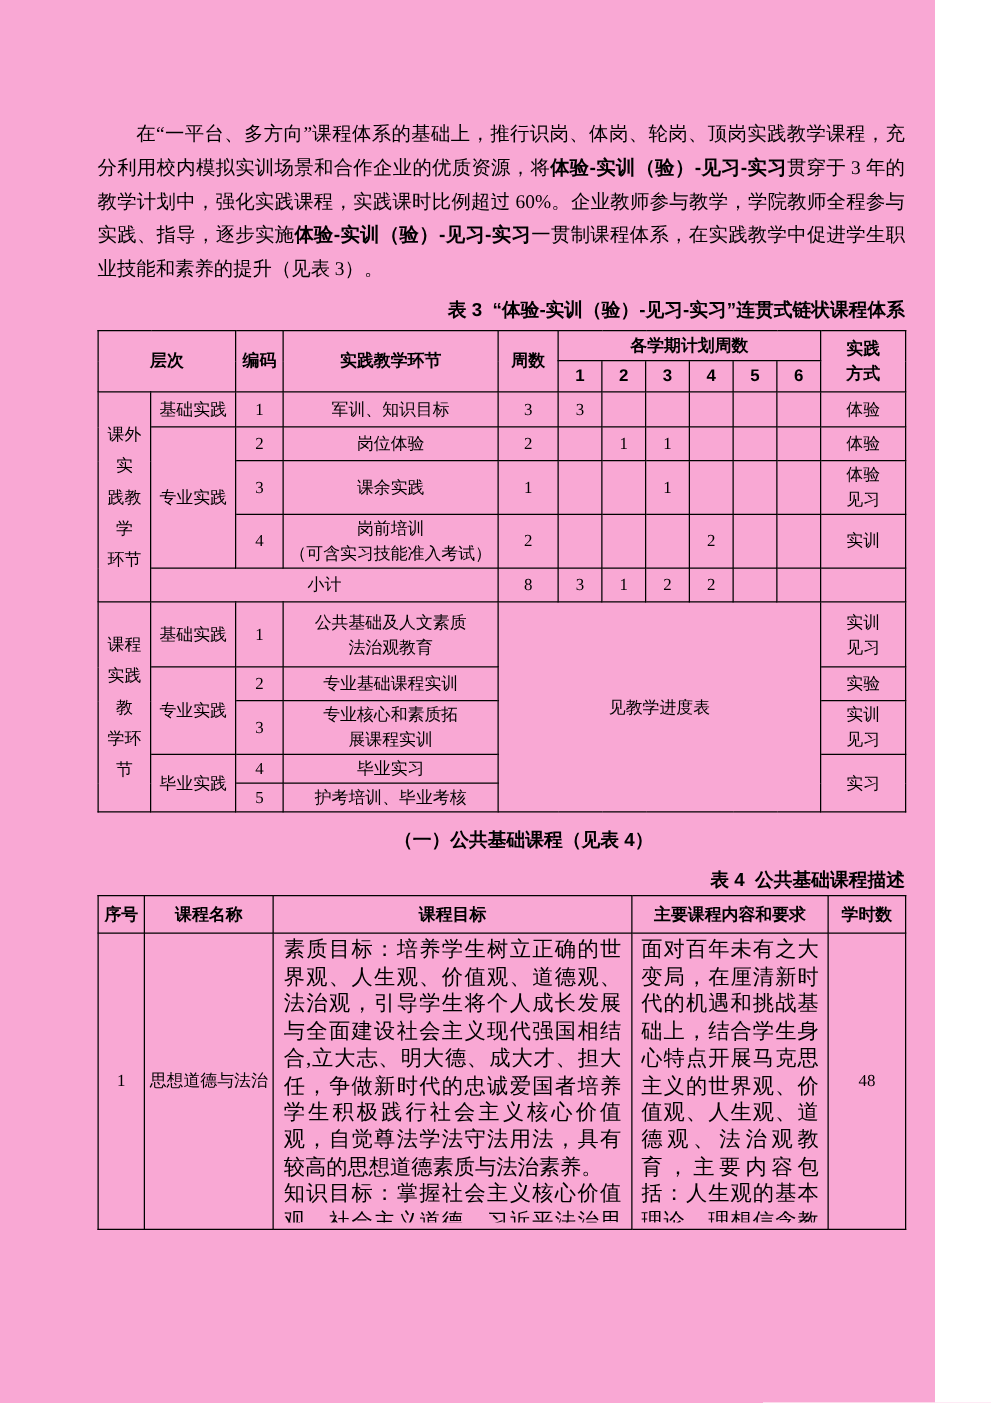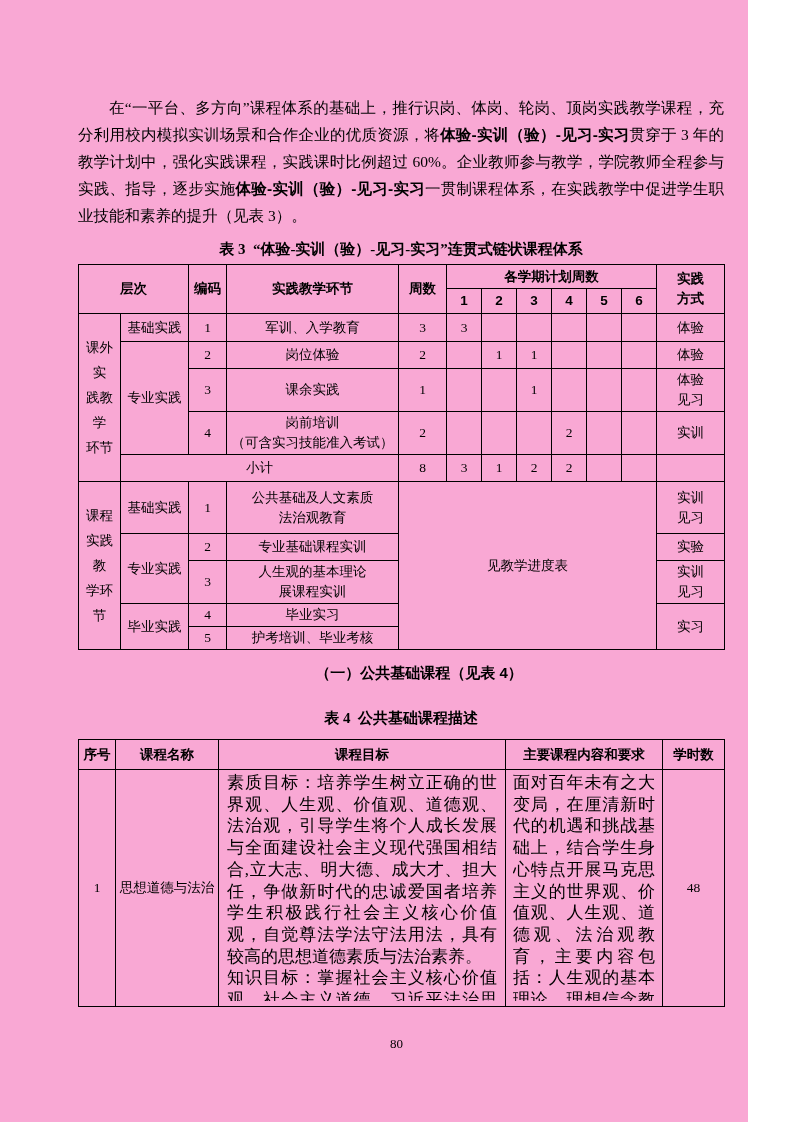--- a/index.html
+++ b/index.html
@@ -16,28 +16,28 @@
   .intro {
     margin:94px 0 0 0;
     font-size:15.5px; line-height:27px;
     text-align:justify; text-indent:2em;
   }
   .intro b { font-family:"Liberation Sans","DejaVu Sans",sans-serif; font-weight:bold; }
 
   .tbl-title {
     margin-top:9px;
     font-weight:bold;
-    font-family:Liberation Serif, serif;
-    text-align:center; font-size:15px; line-height:22px;
+    font-family:Liberation Sans, sans-serif;
+    text-align:right; font-size:15px; line-height:22px;
     white-space:pre-wrap;
   }
 
   table { border-collapse:collapse; table-layout:fixed; width:646px; }
   .t3 { margin-top:4px; border:1.5px solid #000; }
-  .t4 { margin-top:10px; border:1.5px solid #000; }
+  .t4 { margin-top:0; border:1.5px solid #000; }
   td {
     border:1px solid #000;
     text-align:center; vertical-align:middle;
     font-size:13.5px; line-height:1.45;
     padding:1px 2px;
     overflow:hidden;
   }
   td.hdr {
     font-weight:bold;
     font-family:"Liberation Sans","DejaVu Sans",sans-serif;
@@ -116,21 +116,21 @@
       </tr>
 
       <tr style="height:28px">
         <td class="gcell" rowspan="5">
           <span class="line">课外实</span>
           <span class="line">践教学</span>
           <span class="line">环节</span>
         </td>
         <td>基础实践</td>
         <td>1</td>
-        <td>军训、入学教育</td>
+        <td>军训、知识目标</td>
         <td>3</td>
         <td>3</td>
         <td></td>
         <td></td>
         <td></td>
         <td></td>
         <td></td>
         <td>体验</td>
       </tr>
       <tr style="height:27px">
@@ -208,21 +208,21 @@
       </tr>
       <tr style="height:27px">
         <td rowspan="2">专业实践</td>
         <td>2</td>
         <td>专业基础课程实训</td>
         <td>实验</td>
       </tr>
       <tr style="height:43px">
         <td>3</td>
         <td>
-          <span class="line">人生观的基本理论</span>
+          <span class="line">专业核心和素质拓</span>
           <span class="line">展课程实训</span>
         </td>
         <td>
           <span class="line">实训</span>
           <span class="line">见习</span>
         </td>
       </tr>
       <tr style="height:23px">
         <td rowspan="2">毕业实践</td>
         <td>4</td>
@@ -231,21 +231,21 @@
       </tr>
       <tr style="height:23px">
         <td>5</td>
         <td>护考培训、毕业考核</td>
       </tr>
     </tbody>
       </table>
 
     <div class="sub-h">（一）公共基础课程（见表 4）</div>
 
-    <div class="tbl-title" style="margin-top:24px">表 4  公共基础课程描述</div>
+    <div class="tbl-title" style="margin-top:11px">表 4  公共基础课程描述</div>
 
     <table class="t4">
       <colgroup>
         <col style="width:37px">
           <col style="width:103px">
           <col style="width:287px">
           <col style="width:157px">
           <col style="width:62px">
       </colgroup>
       <tbody>
@@ -270,14 +270,13 @@
             <p class="para">面对百年未有之大变局，在厘清新时代的机遇和挑战基础上，结合学生身心特点开展马克思主义的世界观、价值观、人生观、道德观、法治观教育，主要内容包括：人生观的基本理论，理想信念教育，中国精神的主要内容，培育和践行社会主义核心价值观，道德的相关内容和理论，法律的相关内</p>
           </div>
         </td>
         <td>48</td>
       </tr>
     </tbody>
       </table>
 
   </div>
 
-  <div class="pageno">80</div>
 </div>
 
 </body></html>

